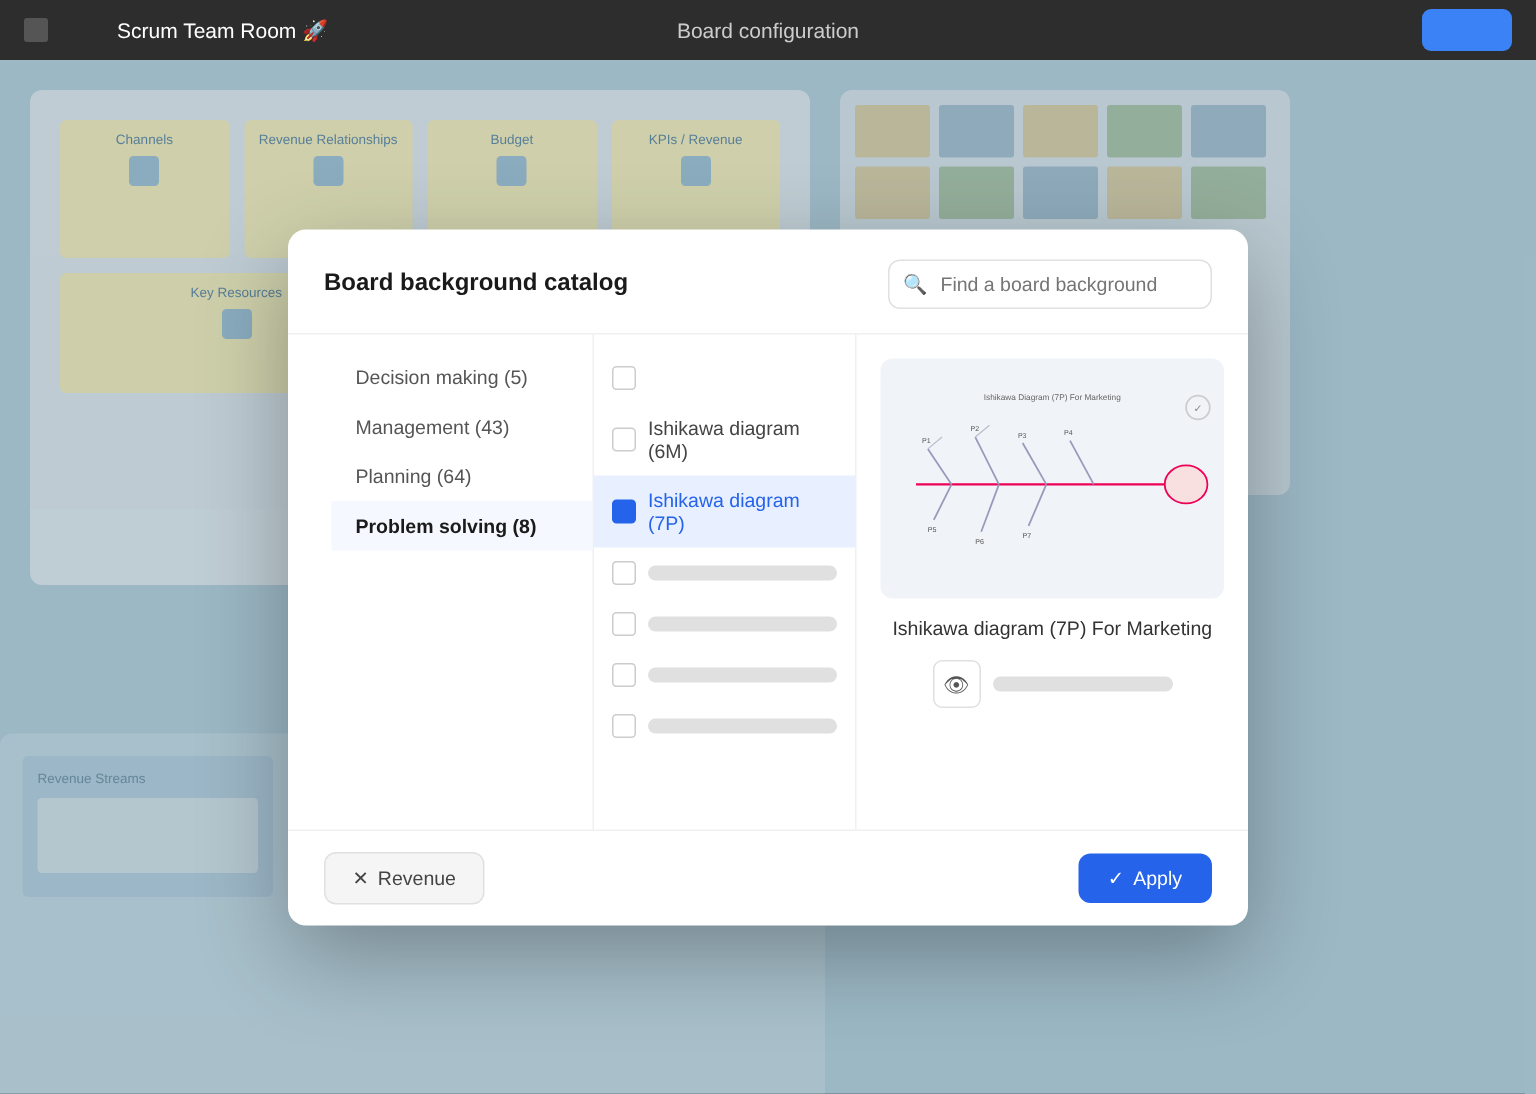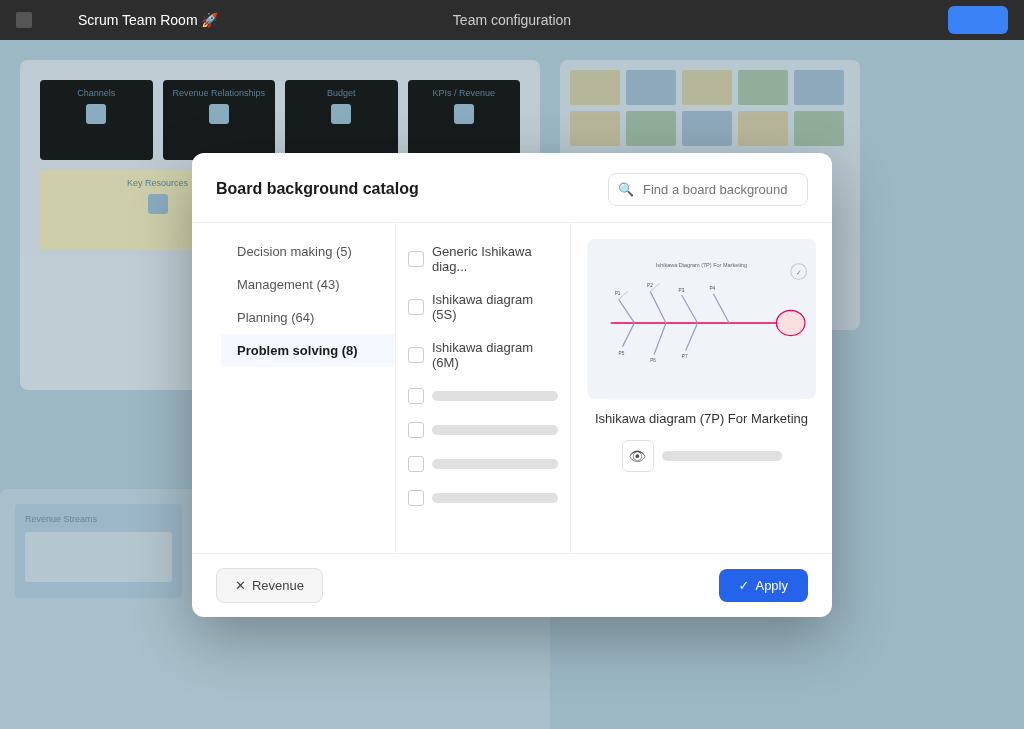--- a/index.html
+++ b/index.html
@@ -74,23 +74,23 @@
       opacity: 0.85;
       padding: 20px;
     }
     .bg-board-grid {
       display: grid;
       grid-template-columns: repeat(4, 1fr);
       gap: 10px;
       margin-bottom: 10px;
     }
     .bg-board-col {
-      background: #000000;
+      background: #fef9c3;
       border-radius: 4px;
-      height: 80px;
+      height: 92px;
       padding: 8px;
     }
     .bg-board-col-label {
       font-size: 9px;
       color: #5a8aaa;
       text-align: center;
       margin-bottom: 6px;
     }
     .bg-board-icon {
       width: 20px; height: 20px;
@@ -200,21 +200,21 @@
       position: relative;
       display: flex;
       align-items: center;
     }
     .dialog-search input {
       border: 1px solid #e0e0e0;
       border-radius: 8px;
       padding: 8px 12px 8px 34px;
       font-size: 13px;
       color: #888;
-      width: 200px;
+      width: 216px;
       outline: none;
       background: #fff;
     }
     .search-icon-wrap {
       position: absolute;
       left: 10px;
       color: #aaa;
       font-size: 13px;
     }
 
@@ -364,21 +364,21 @@
       font-weight: 500;
       cursor: pointer;
     }
   </style>
 </head>
 <body>
 
 <div class="titlebar">
   <div class="titlebar-icon"></div>
   <span class="titlebar-title">Scrum Team Room 🚀</span>
-  <span class="titlebar-center">Team configuration</span>
+  <span class="titlebar-center">Board configuration</span>
   <button class="titlebar-btn"></button>
 </div>
 
 <div class="canvas-bg">
 
   <div class="bg-board">
     <div class="bg-board-grid">
       <div class="bg-board-col">
         <div class="bg-board-col-label">Channels</div>
         <div class="bg-board-icon"></div>
@@ -456,33 +456,32 @@
         <div class="category-item">Decision making (5)</div>
         <div class="category-item">Management (43)</div>
         <div class="category-item">Planning (64)</div>
         <div class="category-item active">Problem solving (8)</div>
       </div>
 
       <div class="template-list">
 
         <div class="template-item">
           <div class="template-checkbox"></div>
-          <span>Generic Ishikawa diag...</span>
-        </div>
-
-        <div class="template-item">
-          <div class="template-checkbox"></div>
-          <span>Ishikawa diagram (5S)</span>
-        </div>
+        </div>
+
 
         <div class="template-item">
           <div class="template-checkbox"></div>
           <span>Ishikawa diagram (6M)</span>
         </div>
 
+        <div class="template-item selected">
+          <div class="template-checkbox checked"></div>
+          <span>Ishikawa diagram (7P)</span>
+        </div>
 
         <div class="template-item">
           <div class="template-checkbox"></div>
           <div class="template-placeholder"></div>
         </div>
         <div class="template-item">
           <div class="template-checkbox"></div>
           <div class="template-placeholder"></div>
         </div>
         <div class="template-item">

